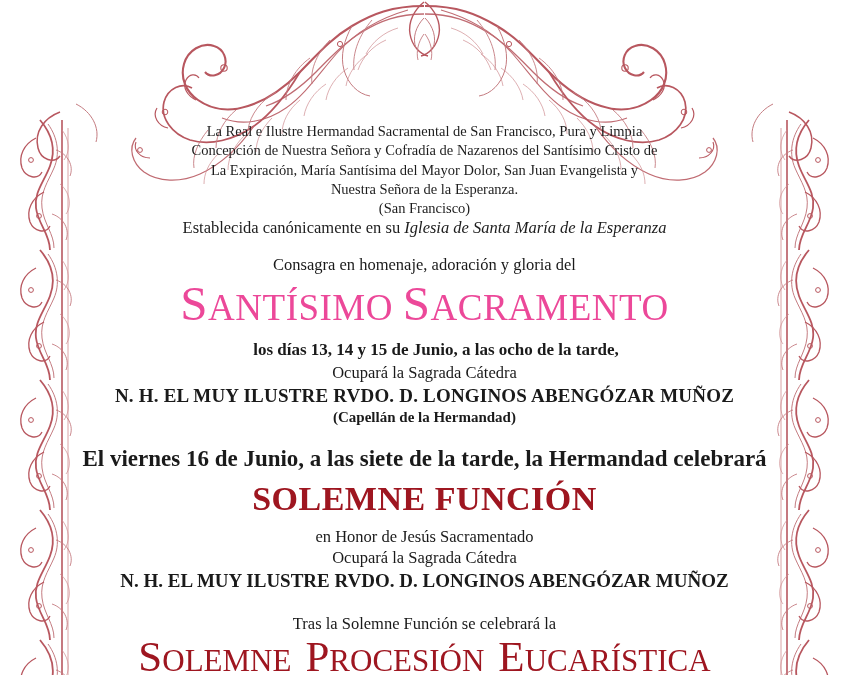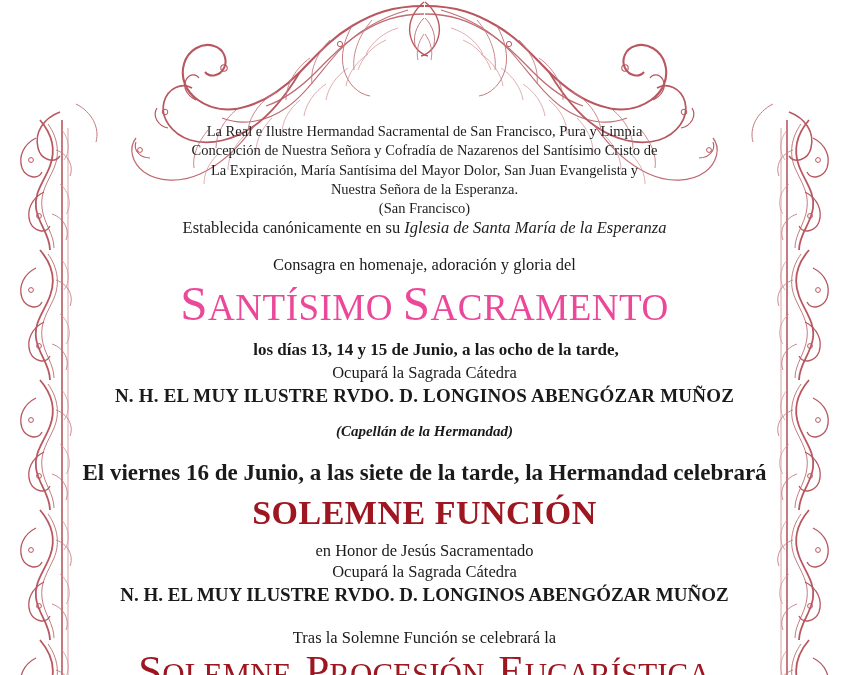--- a/index.html
+++ b/index.html
@@ -90,23 +90,22 @@
     margin-top: 3px;
     font-size: 16.5px;
   }
   .line-preacher {
     margin-top: 2px;
     font-size: 19px;
     font-weight: bold;
     letter-spacing: 0.2px;
   }
   .line-capellan {
-    margin-top: 16px;
+    margin-top: 2px;
     font-size: 15px;
-    font-style: italic;
     font-weight: bold;
   }
 
   .line-friday {
     margin-top: 20px;
     font-size: 23px;
     font-weight: bold;
   }
 
   .title-funcion {

